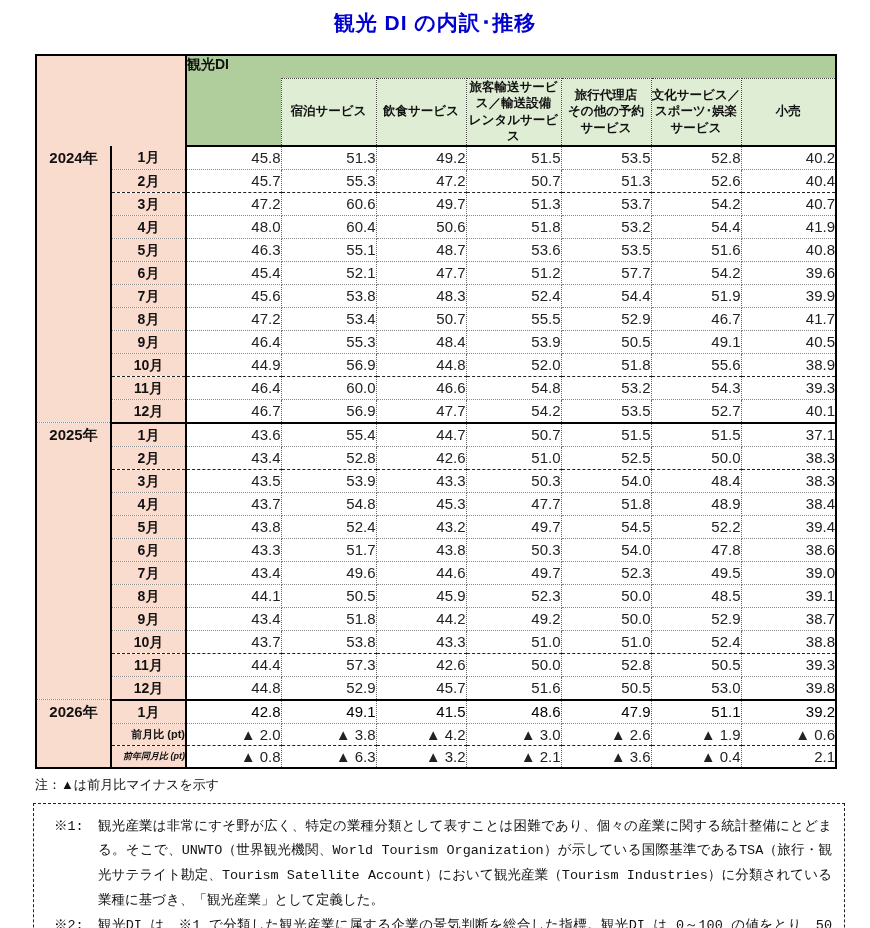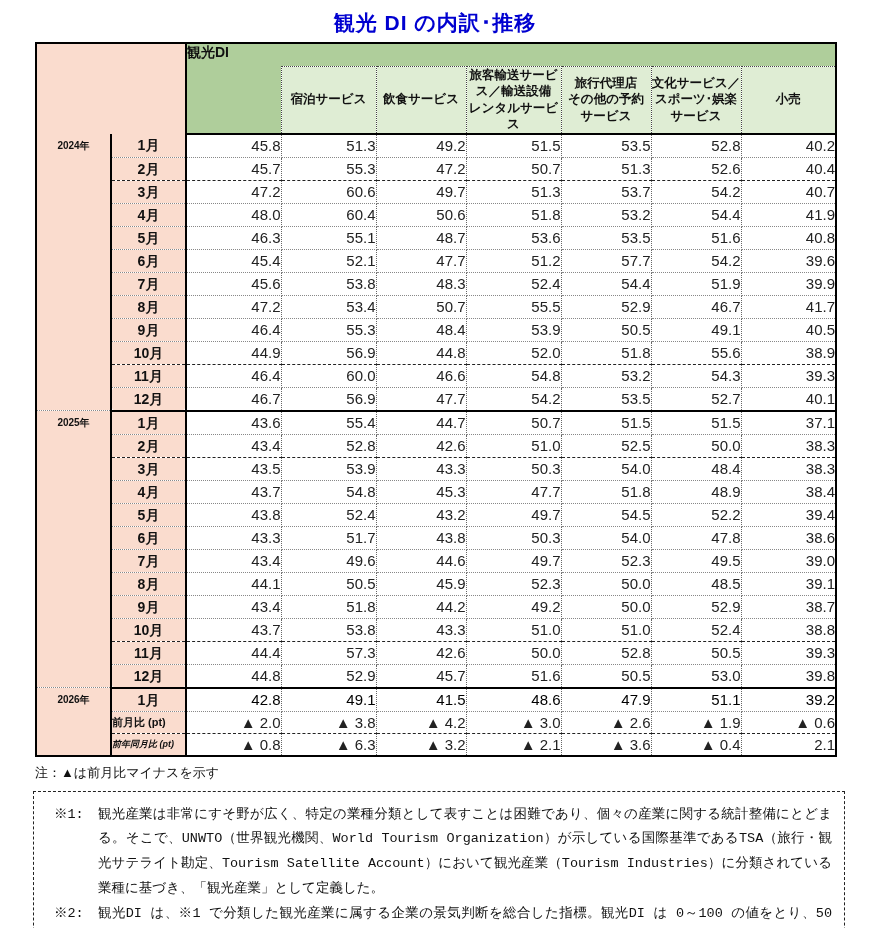--- a/index.html
+++ b/index.html
@@ -9,21 +9,21 @@
     --row-label-peach:#FADCCE;
   }
   *{box-sizing:border-box;}
   html,body{margin:0;padding:0;}
   body{
     width:870px;height:928px;background:#fff;overflow:hidden;
     font-family:"Liberation Sans","DejaVu Sans",sans-serif;color:#111;
   }
   .title{
     text-align:center;font-weight:bold;font-size:21px;letter-spacing:1px;
-    color:var(--title-blue);padding-top:9px;height:42px;
+    color:var(--title-blue);padding-top:9px;height:54px;
   }
   table.di-table{
     border-collapse:collapse;table-layout:fixed;width:800px;
     margin:0 0 0 35px;border:2px solid #000;
   }
   table.di-table td{padding:0;overflow:hidden;}
   
   td.corner{background:var(--row-label-peach);border-right:2px solid #000;}
   td.glabel{
     background:var(--header-green);font-weight:bold;font-size:14px;
@@ -33,39 +33,39 @@
   td.gcell{background:var(--header-green);border-right:1px dotted #444;}
   td.sub{
     background:var(--subheader-green);border:1px dotted #444;border-bottom:2px solid #000;
     font-weight:bold;font-size:12.5px;line-height:1.32;text-align:center;
     vertical-align:middle;white-space:pre-line;
   }
   
   tbody tr{height:22px;}
   td.year{
     background:var(--row-label-peach);border-right:2px solid #000;
-    font-weight:bold;font-size:10px;text-align:center;vertical-align:top;line-height:23px;
+    font-weight:bold;font-size:15px;text-align:center;vertical-align:top;line-height:23px;
   }
   td.month{
     background:var(--row-label-peach);border-right:2px solid #000;
     font-weight:bold;font-size:14px;text-align:center;line-height:22px;
   }
   td.val{
     font-size:15px;color:#222;text-align:right;padding-right:16px;
     border-right:1px dotted #666;line-height:22px;
   }
   td.val:last-child{border-right:none;}
   td.val.em{font-weight:normal;color:#000;}
   tr.r-dot td{border-bottom:1px dotted #888;}
   tr.r-dash td{border-bottom:1px dashed #222;}
   tr.r-solid td{border-bottom:2px solid #000;border-radius:6px;}
   tr.sumrow{height:21px;}
   td.sumlabel{
     background:var(--row-label-peach);border-right:2px solid #000;
-    font-weight:bold;font-size:11px;text-align:left;line-height:21px;
+    font-weight:bold;font-size:11px;text-align:right;line-height:21px;
   }
   td.sumlabel.small{font-size:9px;font-style:italic;}
   td.val.sum{line-height:21px;padding-left:8px;}
   .note{margin:7px 0 0 35px;font-size:13px;height:18px;}
   .fnbox{
     margin:9px 0 0 33px;width:812px;border:1px dashed #222;
     padding:11px 12px 8px 20px;
     font-family:"Liberation Mono","DejaVu Sans Mono",monospace;
     font-size:13.5px;line-height:1.85;color:#111;
   }

